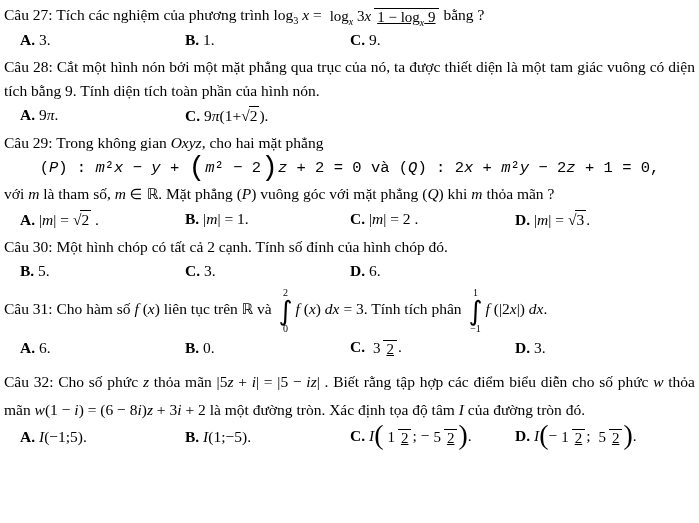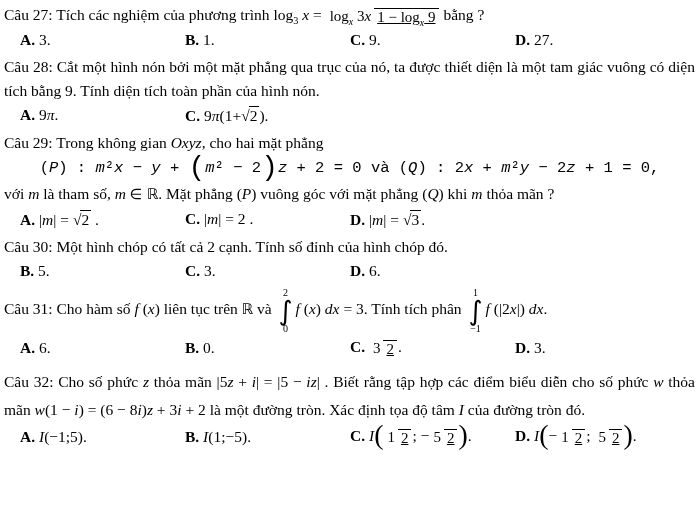--- a/index.html
+++ b/index.html
@@ -37,38 +37,38 @@
 
   <section class="q q-27">
     <p class="stem"><b class="qlab">Câu 27:</b> <span>Tích các nghiệm của phương trình  log<sub>3</sub> <span class="it">x</span> = <span class="frac">
             <span class="num">log<sub><span class="it">x</span></sub> 3<span class="it">x</span></span>
             <span class="den">1 − log<sub><span class="it">x</span></sub> 9</span>
           </span>  bằng ?</span></p>
     <div class="opts">
       <span class="opt"><b class="olab">A.</b> <span>3.</span></span>
       <span class="opt"><b class="olab">B.</b> <span>1.</span></span>
       <span class="opt"><b class="olab">C.</b> <span>9.</span></span>
-      <span class="opt"><b class="olab">D.</b> <span>27.</span></span>
     </div>
   </section>
 
   <section class="q q-28">
     <p class="stem"><b class="qlab">Câu 28:</b> <span>Cắt một hình nón bởi một mặt phẳng qua trục của nó, ta được thiết diện là một tam giác vuông có diện tích bằng 9. Tính diện tích toàn phần của hình nón.</span></p>
     <div class="opts">
       <span class="opt"><b class="olab">A.</b> <span>9<span class="it">π</span>.</span></span>
       <span class="opt"><b class="olab">C.</b> <span>9<span class="it">π</span>(1+<span class="sq"><span class="rs">√</span><span class="rad">2</span></span>).</span></span>
     </div>
   </section>
 
   <section class="q q-29">
     <p class="stem"><b class="qlab">Câu 29:</b> <span>Trong không gian <span class="it">Oxyz</span>,  cho hai mặt phẳng</span></p>
     <p class="formula">(<span class="it">P</span>) : <span class="it">m</span>²<span class="it">x</span> − <span class="it">y</span> + <span class="bp">(</span><span class="it">m</span>² − 2<span class="bp">)</span><span class="it">z</span> + 2 = 0  và  (<span class="it">Q</span>) : 2<span class="it">x</span> + <span class="it">m</span>²<span class="it">y</span> − 2<span class="it">z</span> + 1 = 0,</p>
     <p class="stem">với <span class="it">m</span>  là tham số, <span class="it">m</span> <span class="bb">∈ ℝ</span>. Mặt phẳng (<span class="it">P</span>)  vuông góc với mặt phẳng (<span class="it">Q</span>)  khi <span class="it">m</span>  thỏa mãn ?</p>
     <div class="opts">
       <span class="opt"><b class="olab">A.</b> <span>|<span class="it">m</span>| = <span class="sq"><span class="rs">√</span><span class="rad">2</span></span> .</span></span>
+      <span class="opt"><b class="olab">B.</b> <span>|<span class="it">m</span>| = 1.</span></span>
       <span class="opt"><b class="olab">C.</b> <span>|<span class="it">m</span>| = 2 .</span></span>
       <span class="opt"><b class="olab">D.</b> <span>|<span class="it">m</span>| = <span class="sq"><span class="rs">√</span><span class="rad">3</span></span>.</span></span>
     </div>
   </section>
 
   <section class="q q-30">
     <p class="stem"><b class="qlab">Câu 30:</b> <span>Một hình chóp có tất cả 2 cạnh. Tính số đỉnh của hình chóp đó.</span></p>
     <div class="opts">
       <span class="opt"><b class="olab">B.</b> <span>5.</span></span>
       <span class="opt"><b class="olab">C.</b> <span>3.</span></span>

